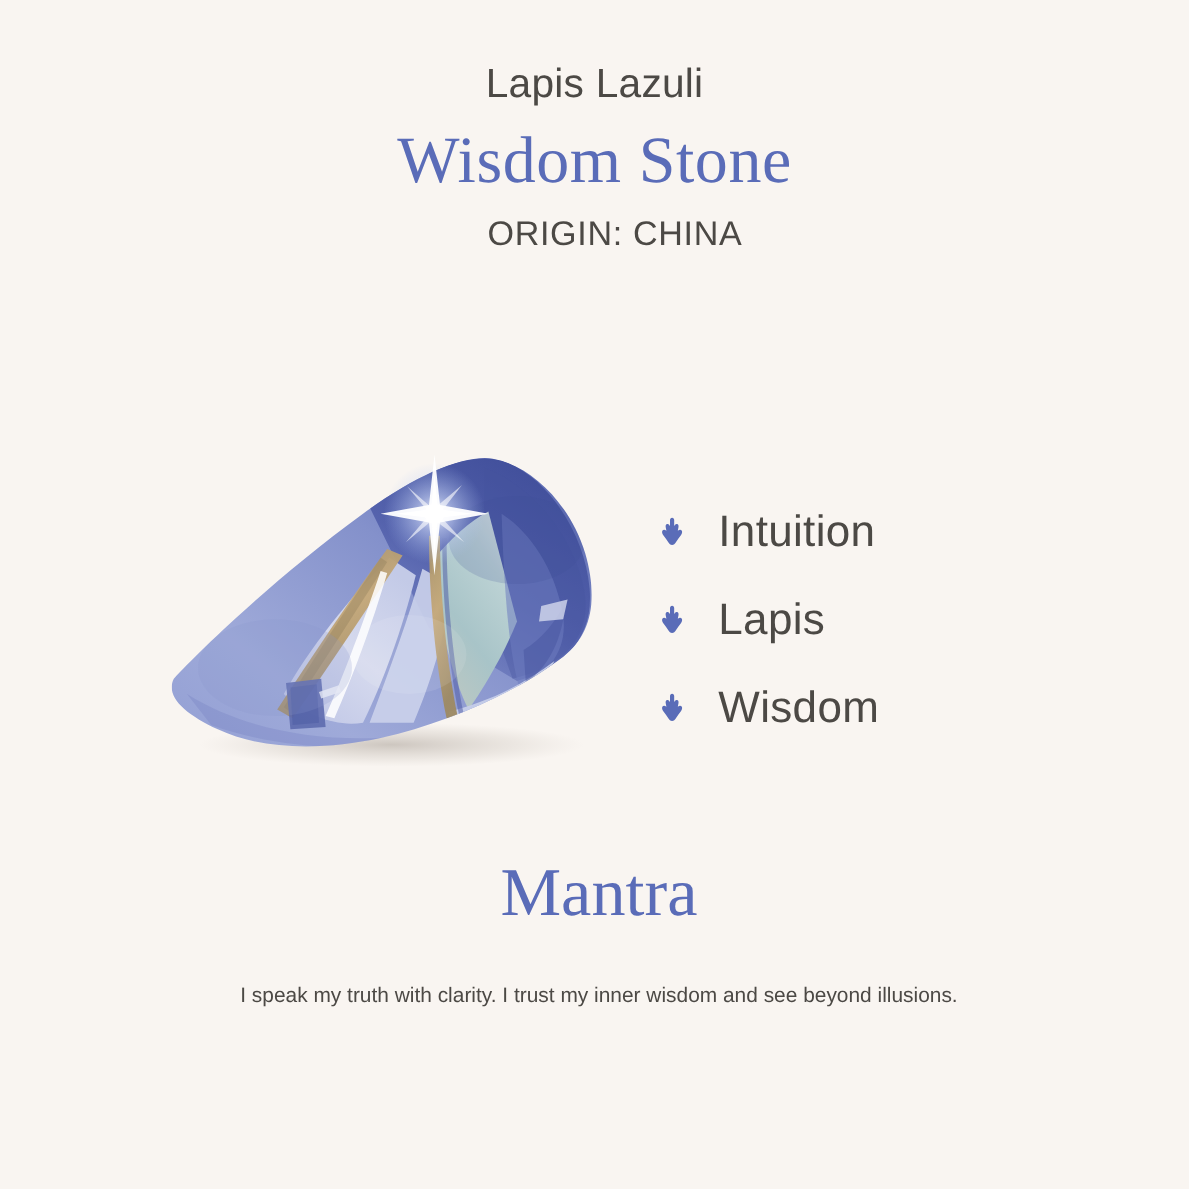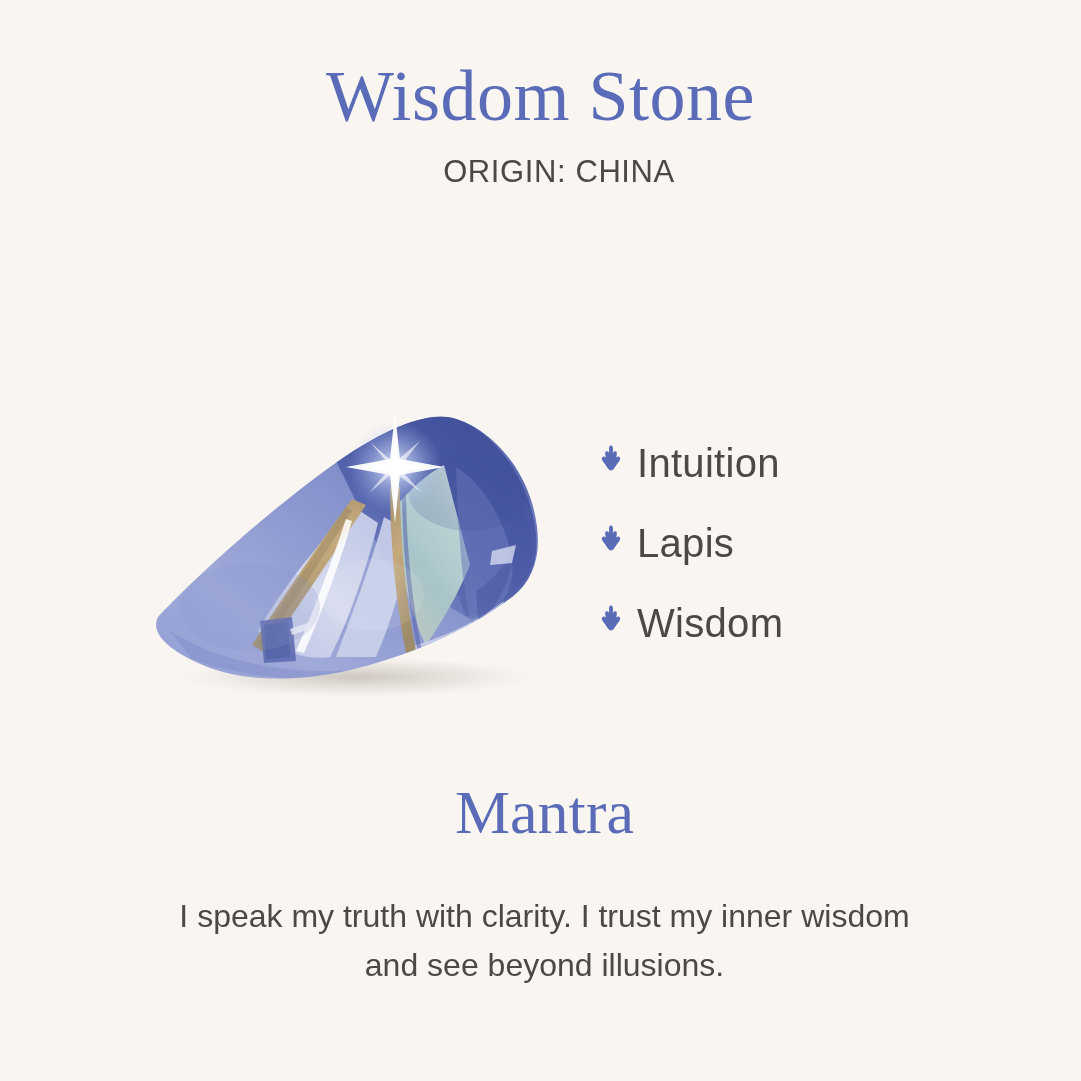--- a/index.html
+++ b/index.html
@@ -32,26 +32,26 @@
     font-family: "Liberation Sans", sans-serif;
     font-size: 37px;
     font-weight: 300;
     letter-spacing: 0.2px;
     color: #4C4945;
     line-height: 1.18;
     margin: 0;
   }
   .stone-title {
     font-family: "Liberation Serif", serif;
-    font-size: 72px;
+    font-size: 60px;
     font-weight: 400;
     letter-spacing: 0.5px;
     color: #5A6CB8;
     line-height: 1.08;
-    margin: 4px 0 0 0;
+    margin: 15px 0 0 0;
   }
   .stone-origin {
     font-family: "Liberation Sans", sans-serif;
     font-size: 31px;
     font-weight: 300;
     letter-spacing: 0.6px;
     color: #4C4945;
     margin: 18px 0 0 0;
     padding-left: 37px;
   }
@@ -81,22 +81,23 @@
 
   
   .properties {
     position: absolute;
     left: 600px;
     top: 48px;
     width: 420px;
   }
   .property-item {
     display: flex;
-    align-items: flex-start;
+    align-items: center;
     height: 80px;
+    gap: 16px;
   }
   .bullet-icon {
     width: 22px;
     height: 30px;
     flex: 0 0 22px;
     margin-right: 15px;
     display: block;
   }
   .property-label {
     font-family: "Liberation Sans", sans-serif;
@@ -118,35 +119,36 @@
   .mantra-heading {
     font-family: "Liberation Serif", serif;
     font-size: 62px;
     font-weight: 400;
     color: #5A6CB8;
     line-height: 1.1;
     margin: 0;
   }
   .mantra-text {
     font-family: "Liberation Sans", sans-serif;
-    font-size: 32px;
+    font-size: 19px;
     font-weight: 300;
     color: #4C4945;
     line-height: 1.52;
     margin: 46px auto 0 auto;
     width: 760px;
     text-align: center;
   }
 </style>
 </head>
 <body>
 
 <div class="card">
 
   <div class="header">
+    <p class="stone-name">Lapis Lazuli</p>
     <h1 class="stone-title">Wisdom Stone</h1>
     <p class="stone-origin">ORIGIN: CHINA</p>
   </div>
 
   <div class="middle">
 
     <div class="gem-wrap">
       <svg class="gem-svg" viewBox="0 0 420 330" xmlns="http://www.w3.org/2000/svg">
         <defs>
 

